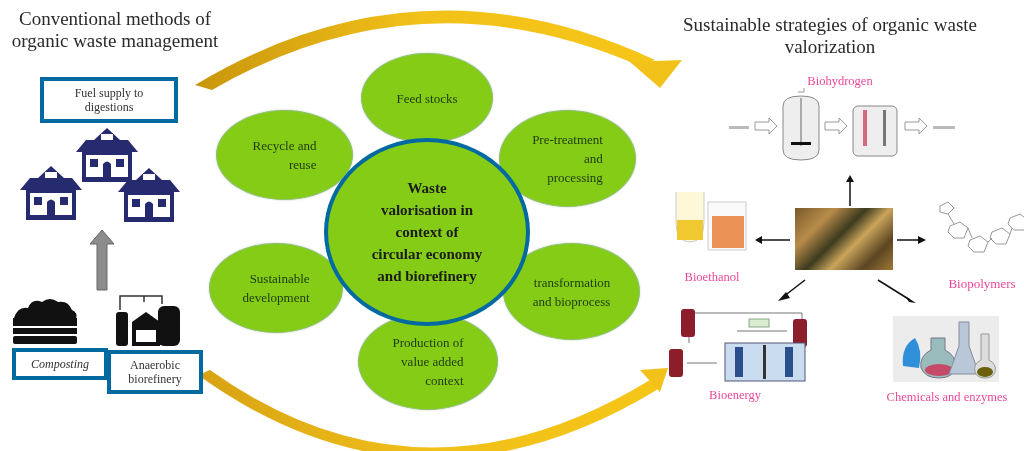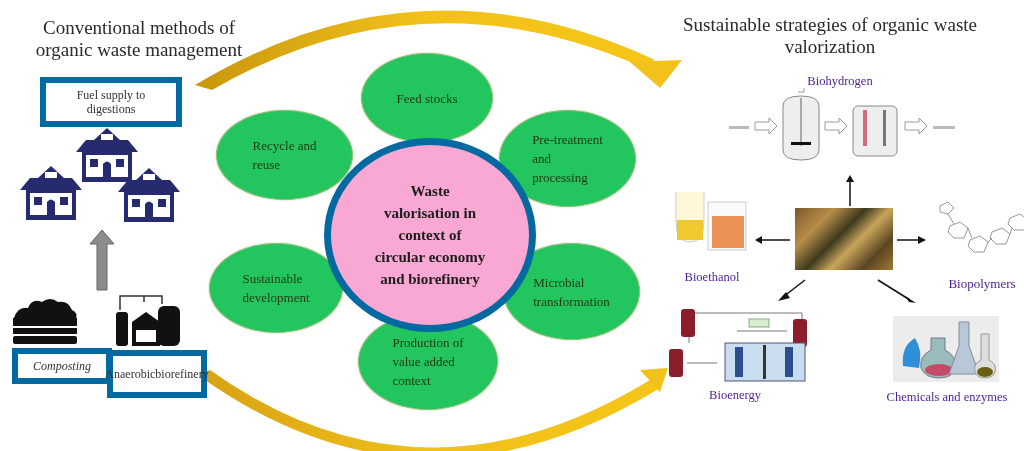--- a/index.html
+++ b/index.html
@@ -1,30 +1,30 @@
 <!DOCTYPE html>
 <html><head>
 <meta charset="utf-8">
 <style>
   html, body { margin:0; padding:0; background:#ffffff; }
   body { width:1024px; height:451px; position:relative; overflow:hidden;
          font-family:"Liberation Serif", "DejaVu Serif", serif; color:#222; }
   .abs { position:absolute; }
   .title { font-size:19px; line-height:22px; text-align:center; color:#2a2a2a; }
-  .box { border:6px solid #0369a1; background:#fff; font-size:12px; line-height:14px;
+  .box { border:4px solid #0369a1; background:#fff; font-size:12px; line-height:14px;
          text-align:center; color:#333; display:flex; align-items:center; justify-content:center; }
-  .ellipse { position:absolute; border-radius:50%; background:#22c55e;
+  .ellipse { position:absolute; border-radius:50%; background:#84cc16;
              border:1px solid #8fbf74; display:flex; align-items:center; justify-content:center;
-             text-align:left; font-size:13px; line-height:19px; color:#1f3a12;
+             text-align:right; font-size:13px; line-height:19px; color:#1f3a12;
              box-shadow:0 0 2px rgba(120,160,90,0.5); }
   .ellipse span { display:block; padding:0 12px; }
-  .center { position:absolute; border-radius:50%; background:#f9a8d4; border:7px solid #0369a1;
+  .center { position:absolute; border-radius:50%; background:#84cc16; border:4px solid #0369a1;
             display:flex; align-items:center; justify-content:center; text-align:center;
             font-weight:bold; font-size:15px; line-height:22px; color:#1c1c1c; }
-  .label { font-size:12.5px; color:#4c1d95; text-align:center; }
+  .label { font-size:12.5px; color:#ec4899; text-align:center; }
   svg { position:absolute; overflow:visible; }
 </style>
 </head>
 <body>
 
 <svg width="1024" height="451" style="left:0;top:0;">
   <defs>
     <linearGradient id="gtop" x1="0" x2="1" y1="0" y2="0">
       <stop offset="0" stop-color="#c9960c"></stop>
       <stop offset="0.5" stop-color="#f2c21a"></stop>
@@ -35,21 +35,21 @@
       <stop offset="0.5" stop-color="#f0c01a"></stop>
       <stop offset="1" stop-color="#f5c518"></stop>
     </linearGradient>
   </defs>
   <path d="M195 85 Q 420 -50 655 60 L 640 66 Q 420 -30 212 90 Z" fill="url(#gtop)"></path>
   <polygon points="630,62 682,60 660,88" fill="#f2c21a"></polygon>
   <path d="M210 370 Q 420 520 650 380 L 660 388 Q 420 535 198 375 Z" fill="url(#gbot)"></path>
   <polygon points="640,370 668,368 660,392" fill="#f2c21a"></polygon>
 </svg>
 
-<div class="abs title" style="left:24px;top:8px;width:230px;margin-top:9px;">
+<div class="abs title" style="left:0;top:8px;width:230px;">
   <div>Conventional methods of</div>
   <div>organic waste management</div>
 </div>
 
 <div class="abs box" style="left:40px;top:77px;width:130px;height:38px;flex-direction:column;">
   <span>Fuel supply to</span>
   <span>digestions</span>
 </div>
 
 <svg width="70" height="60" style="left:72px;top:126px;" viewBox="0 0 70 60">
@@ -99,21 +99,21 @@
   <rect x="2" y="20" width="12" height="34" rx="3" fill="#111"></rect>
   <rect x="44" y="14" width="22" height="40" rx="6" fill="#111"></rect>
   <polygon points="18,30 32,20 46,30" fill="#111"></polygon>
   <rect x="18" y="30" width="28" height="24" fill="#111"></rect>
   <rect x="22" y="38" width="20" height="12" fill="#fff"></rect>
 </svg>
 
 <div class="abs box" style="left:12px;top:348px;width:88px;height:24px;font-style:italic;">
   <span>Composting</span>
 </div>
-<div class="abs box" style="left:107px;top:350px;width:88px;height:36px;flex-direction:row;">
+<div class="abs box" style="left:107px;top:350px;width:88px;height:36px;flex-direction:column;">
   <span>Anaerobic</span>
   <span>biorefinery</span>
 </div>
 
 <div class="ellipse" style="left:361px;top:53px;width:130px;height:88px;">
   <span>Feed stocks</span>
 </div>
 <div class="ellipse" style="left:216px;top:110px;width:135px;height:88px;">
   <div>
     <span>Recycle and</span>
@@ -128,22 +128,22 @@
   </div>
 </div>
 <div class="ellipse" style="left:209px;top:243px;width:132px;height:88px;">
   <div>
     <span>Sustainable</span>
     <span>development</span>
   </div>
 </div>
 <div class="ellipse" style="left:503px;top:243px;width:135px;height:95px;">
   <div>
-    <span>Microbial</span>
     <span>transformation</span>
+    <span>and bioprocess</span>
   </div>
 </div>
 <div class="ellipse" style="left:358px;top:313px;width:138px;height:95px;">
   <div>
     <span>Production of</span>
     <span>value added</span>
     <span>context</span>
   </div>
 </div>
 

